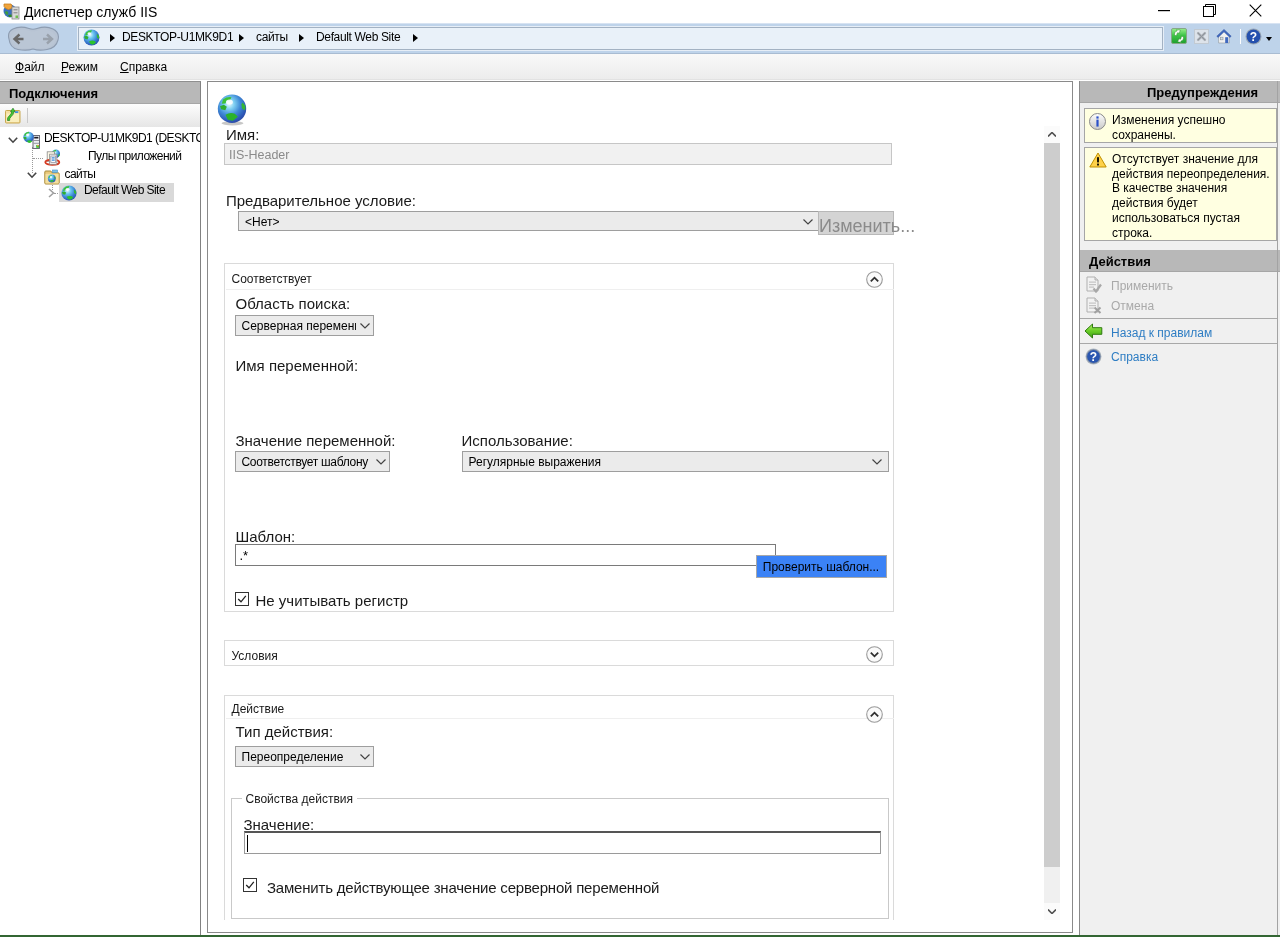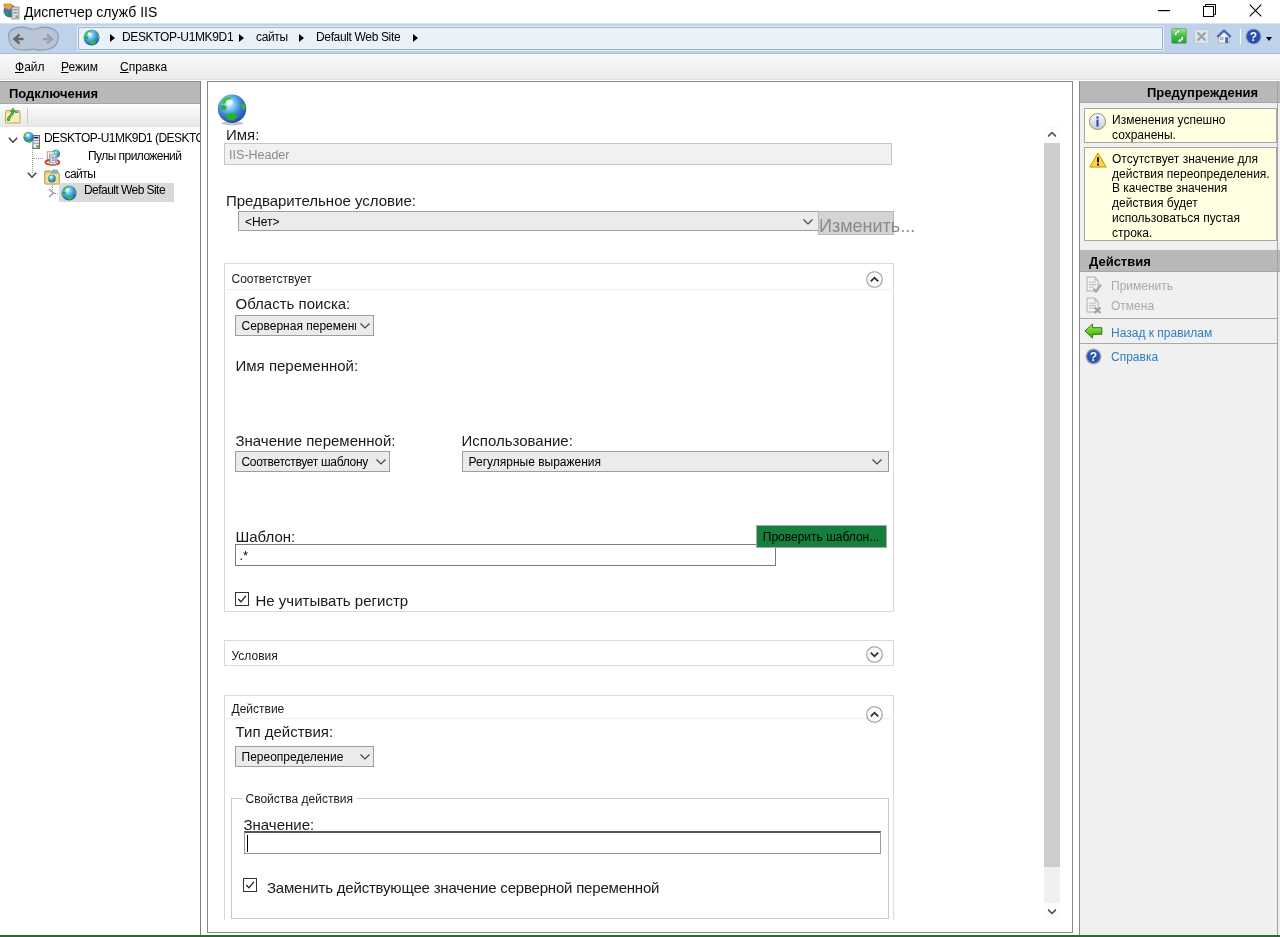--- a/index.html
+++ b/index.html
@@ -302,21 +302,21 @@
       <div class="combo" style="left:237px; top:187px; width:427px; height:21px;">
         <div class="combotxt">Регулярные выражения</div>
         <svg class="abs" style="right:6px; top:7px;" width="10" height="6" viewBox="0 0 10 6">
             <path d="M0.5 0.5 L5 5 L9.5 0.5" fill="none" stroke="#444" stroke-width="1.2"></path>
           </svg>
       </div>
       <div class="lbl" style="left:11px; top:264px;">Шаблон:</div>
       <div class="abs" style="left:10px; top:280px; width:541px; height:22px; background:#fff; border:1px solid #7a7a7a;">
         <div style="font-size:13px; color:#000; margin:3px 0 0 4px;">.*</div>
       </div>
-      <div class="abs" style="left:531px; top:261px; width:131px; height:23px; background:#15803d; border:1px solid #a8a8a8;">
+      <div class="abs" style="left:531px; top:291px; width:131px; height:23px; background:#3b82f6; border:1px solid #a8a8a8;">
         <div style="font-size:12px; color:#000; text-align:center; margin-top:4px;">Проверить шаблон...</div>
       </div>
       <svg class="abs" style="left:10px; top:327.5px;" width="14" height="14" viewBox="0 0 14 14">
           <rect x="0.5" y="0.5" width="13" height="13" fill="#fff" stroke="#333"></rect>
           <path d="M3.2 7 L6 9.8 L10.8 3.8" fill="none" stroke="#222" stroke-width="1.3"></path>
         </svg>
       <div class="lbl" style="left:31px; top:328px;">Не учитывать регистр</div>
     </div>
 
     <div class="sect" style="left:15.5px; top:558px; width:670px; height:26px;">

